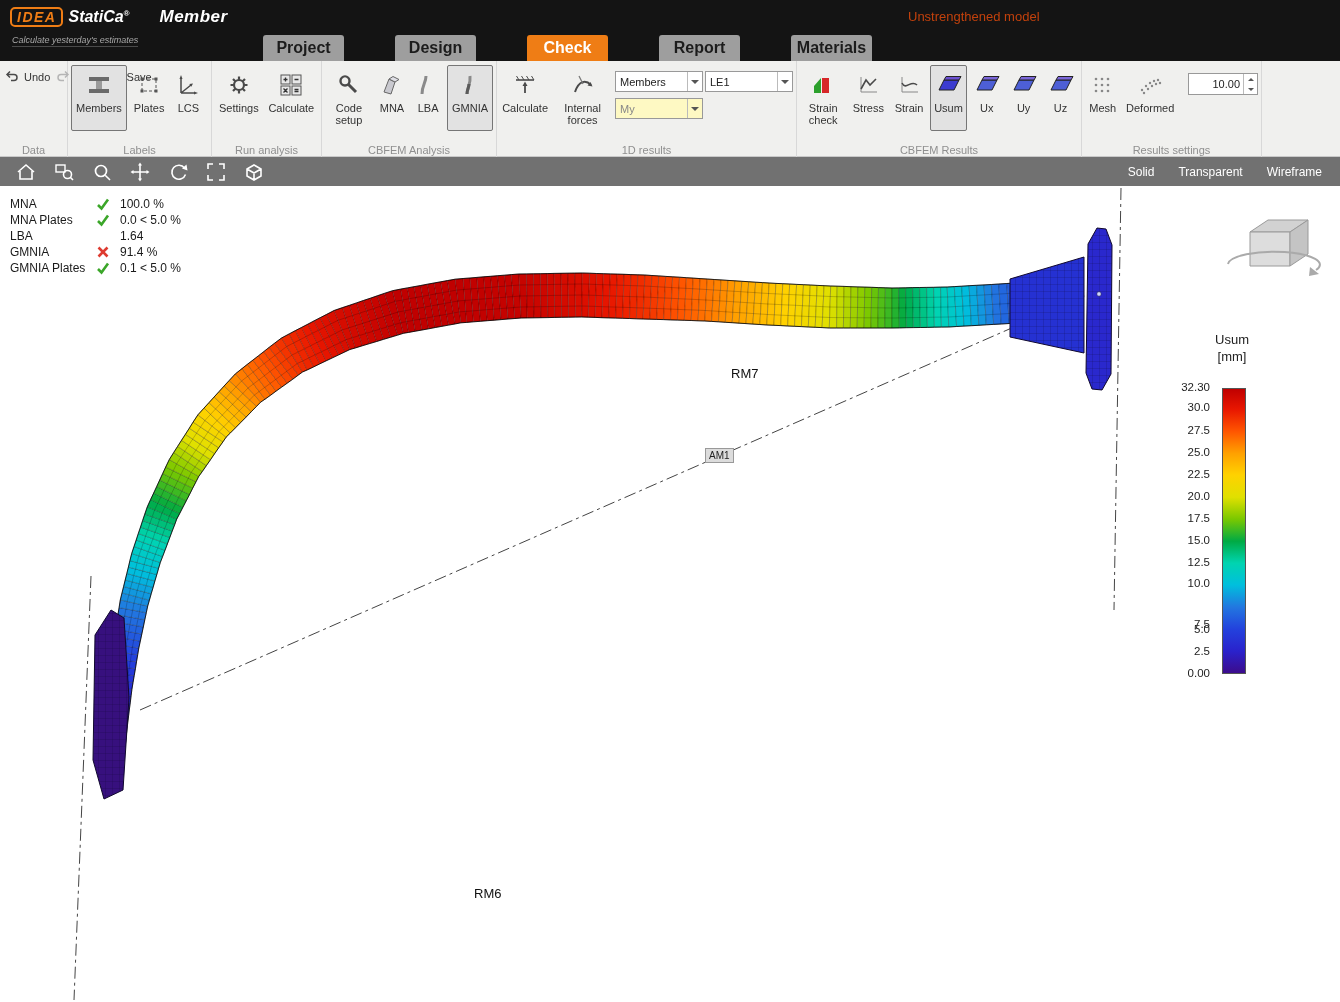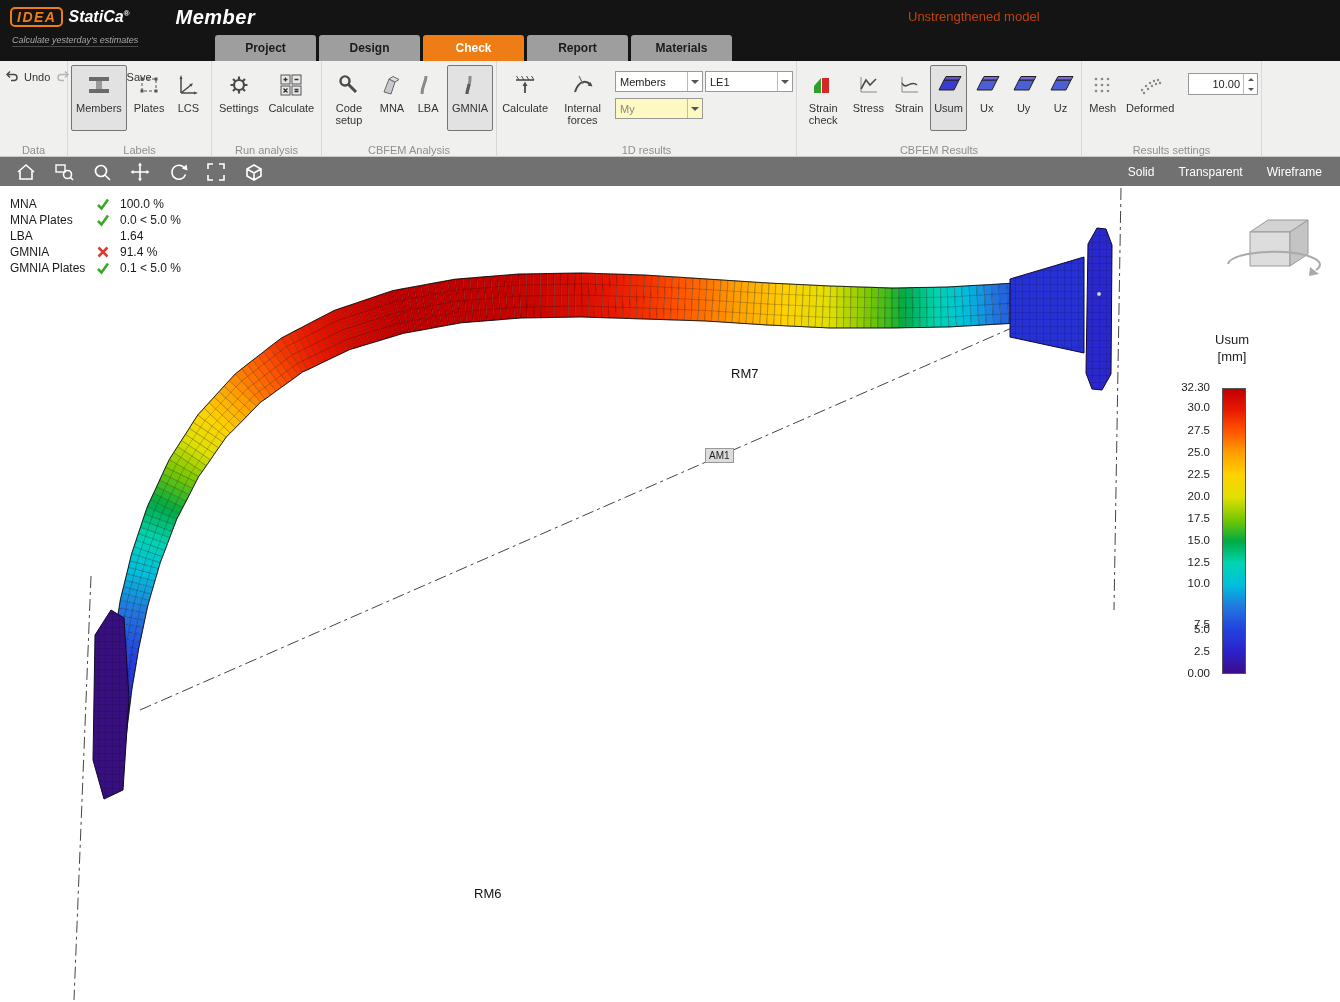--- a/index.html
+++ b/index.html
@@ -10,30 +10,30 @@
   html,body{margin:0;padding:0;}
   body{width:1340px;height:1002px;overflow:hidden;background:#fff;
        font-family:"Liberation Sans",sans-serif;color:#222;}
 
   
   .titlebar{height:34px;background:var(--titlebar);display:flex;align-items:center;position:relative;}
   .logo-box{margin-left:10px;border:2px solid var(--accent);border-radius:5px;color:var(--accent);
             font-weight:bold;font-style:italic;font-size:14px;padding:0 5px;letter-spacing:1.5px;}
   .logo-text{color:#fff;font-weight:bold;font-style:italic;font-size:16px;margin-left:5px;}
   .logo-reg{font-size:8px;vertical-align:super;color:#fff;}
-  .app-name{color:#fff;font-weight:bold;font-style:italic;font-size:20px;margin-left:46px;letter-spacing:.5px;}
+  .app-name{color:#fff;font-weight:bold;font-style:italic;font-size:17px;margin-left:30px;letter-spacing:.5px;}
   .doc-title{position:absolute;left:908px;top:9px;color:#c2410c;font-size:13px;}
 
   
   .tabsrow{height:27px;background:var(--titlebar);position:relative;}
   .slogan{position:absolute;left:12px;top:1px;color:#a8a8a8;font-style:italic;font-size:9px;
           border-bottom:1px solid #4a4a4a;padding-bottom:1px;}
   .tabs{position:absolute;left:215px;top:1px;display:flex;gap:3px;}
-  .tab{width:101px;height:26px;background:#9e9e9e;color:#1c1c1c;font-size:12px;font-weight:bold;
-       display:flex;align-items:center;justify-content:center;border-radius:3px 3px 0 0;cursor:default;}
+  .tab{width:81px;height:26px;background:#9e9e9e;color:#1c1c1c;font-size:16px;font-weight:bold;
+       display:flex;align-items:center;justify-content:center;border-radius:3px 3px 0 0;cursor:default;margin-left:48px;}
   .tab.active{background:var(--accent);color:#fff;}
 
   
   .ribbon{height:96px;background:var(--ribbon);display:flex;border-bottom:1px solid #c9c9c9;}
   .rgroup{position:relative;height:96px;border-right:1px solid #d8d8d8;padding:4px 3px 16px 3px;
           display:flex;align-items:flex-start;gap:2px;}
   .rcaption{position:absolute;bottom:1px;left:0;right:0;text-align:center;font-size:11px;color:#8f8f8f;}
   .vbtn{display:flex;flex-direction:column;align-items:center;gap:1px;padding:3px 4px;height:66px;
         border:1px solid transparent;border-radius:2px;min-width:34px;font-size:11px;color:#333;}
   .vbtn .icon{height:32px;display:flex;align-items:center;justify-content:center;}

